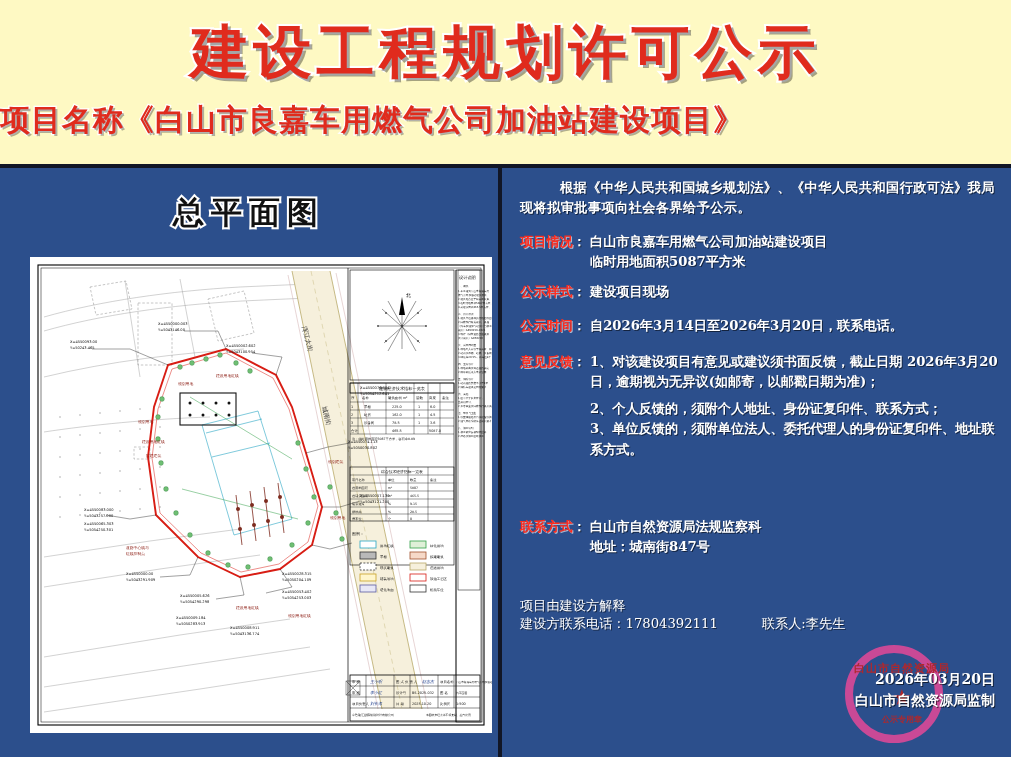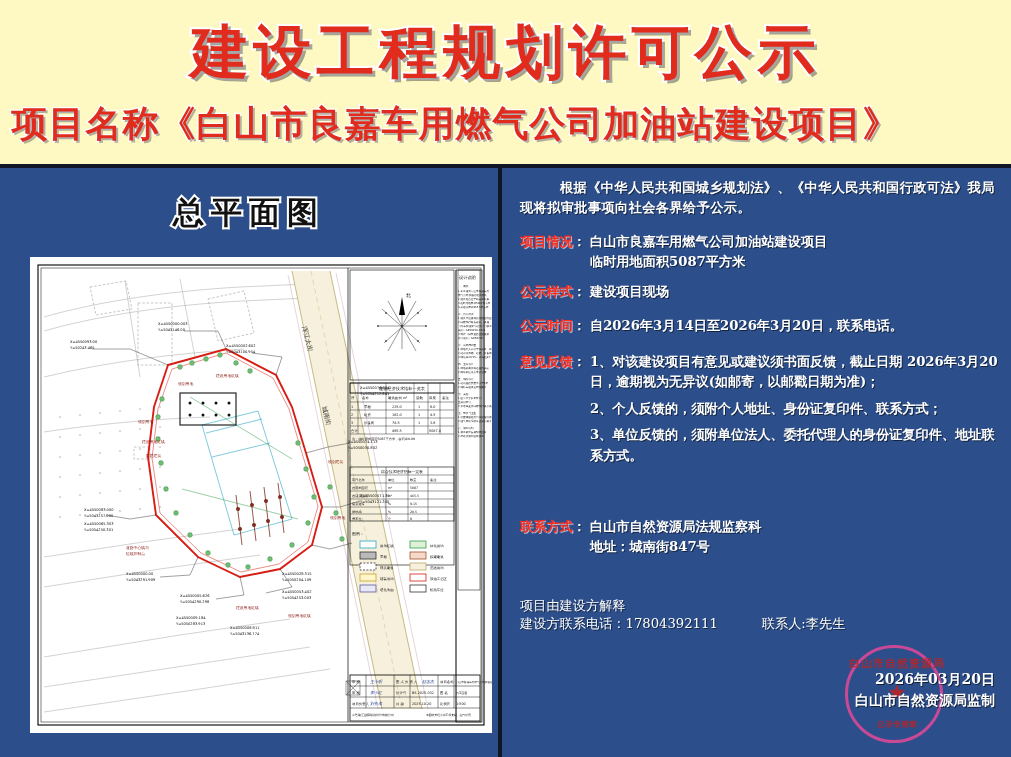--- a/index.html
+++ b/index.html
@@ -29,24 +29,24 @@
     font-size: 58px;
     letter-spacing: 5px;
     color: #e02b1d;
     -webkit-text-stroke: 4px #ffffff;
     paint-order: stroke fill;
     text-shadow: 3px 3px 0 rgba(0,0,0,0.35);
     white-space: nowrap;
   }
   .sub-title {
     position: absolute; left: 0; top: 100px; width: 911px;
-    text-align: center;
+    text-align: left;
     font-family: "DejaVu Serif", "Liberation Serif", serif;
     font-weight: bold;
-    font-size: 36px;
+    font-size: 30px;
     letter-spacing: 1px;
     color: #e02b1d;
     -webkit-text-stroke: 2.5px #ffffff;
     paint-order: stroke fill;
     text-shadow: 2px 2px 0 rgba(0,0,0,0.3);
     white-space: nowrap;
   }
   .hdivider {
     position: absolute; left: 0; top: 164px;
     width: 1011px; height: 4px;
@@ -119,21 +119,21 @@
 
   .plain-line {
     position: absolute; left: 18px; width: 486px;
   }
   .two-col { display: flex; gap: 44px; }
 
   
   .stamp {
     position: absolute; left: 845px; top: 645px;
     width: 98px; height: 98px;
-    border: 3px solid #ec4899;
+    border: 8px solid #ec4899;
     border-radius: 50%;
     opacity: 0.82;
     pointer-events: none;
   }
   .stamp-text {
     position: absolute; left: 0; top: 8px; width: 98px;
     text-align: center;
     font-size: 11px; font-weight: bold; color: #cc1f18;
     font-family: "DejaVu Serif", "Liberation Serif", serif;
     letter-spacing: 1px;
@@ -646,21 +646,21 @@
       <span class="field-value notice-text">
         <div>自2026年3月14日至2026年3月20日，联系电话。</div>
       </span>
     </div>
 
     <div class="field-row" style="top:184px;">
       <span class="field-label">意见反馈</span>
       <span class="field-colon">：</span>
       <span class="field-value notice-text wrap-val">
         <div style="margin-bottom:6px;">1、对该建设项目有意见或建议须书面反馈，截止日期 2026年3月20日，逾期视为无异议(如邮寄，以邮戳日期为准)；</div>
-        <div style="margin-bottom:6px;">2、个人反馈的，须附个人地址、身份证复印件、联系方式；</div>
+        <div style="">2、个人反馈的，须附个人地址、身份证复印件、联系方式；</div>
         <div>3、单位反馈的，须附单位法人、委托代理人的身份证复印件、地址联系方式。</div>
       </span>
     </div>
 
     <div class="field-row" style="top:349px;">
       <span class="field-label">联系方式</span>
       <span class="field-colon">：</span>
       <span class="field-value notice-text">
         <div>白山市自然资源局法规监察科</div>
         <div>地址：城南街847号</div>

